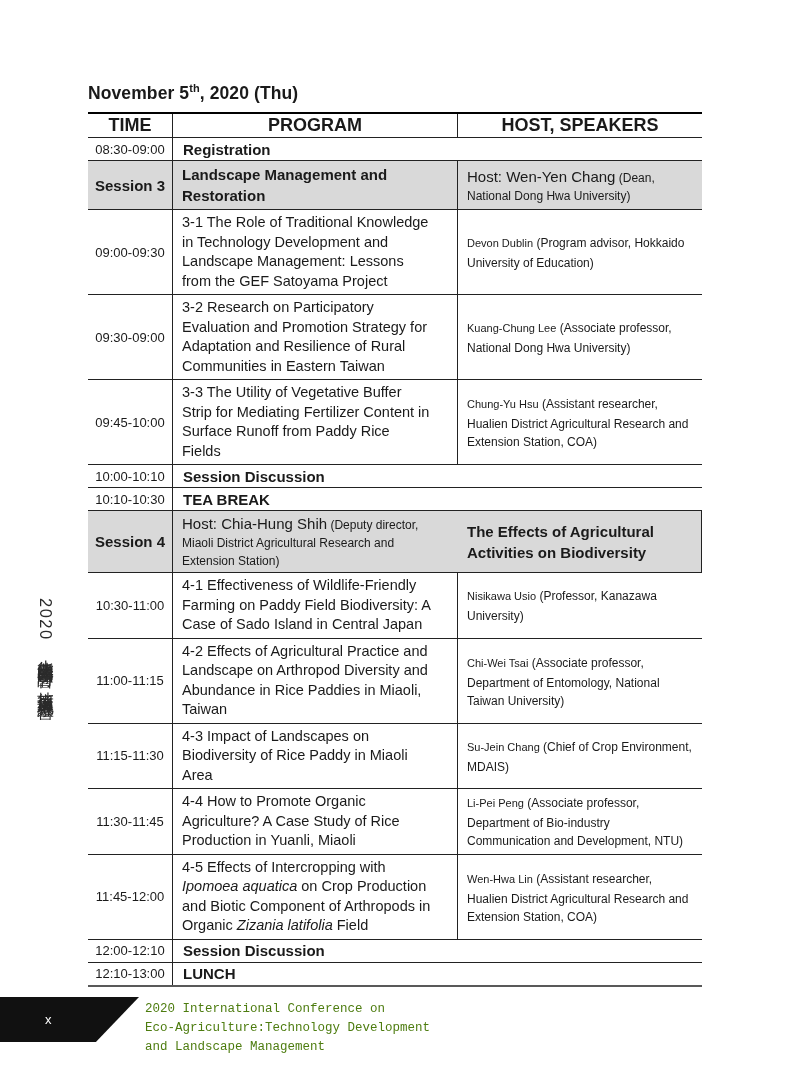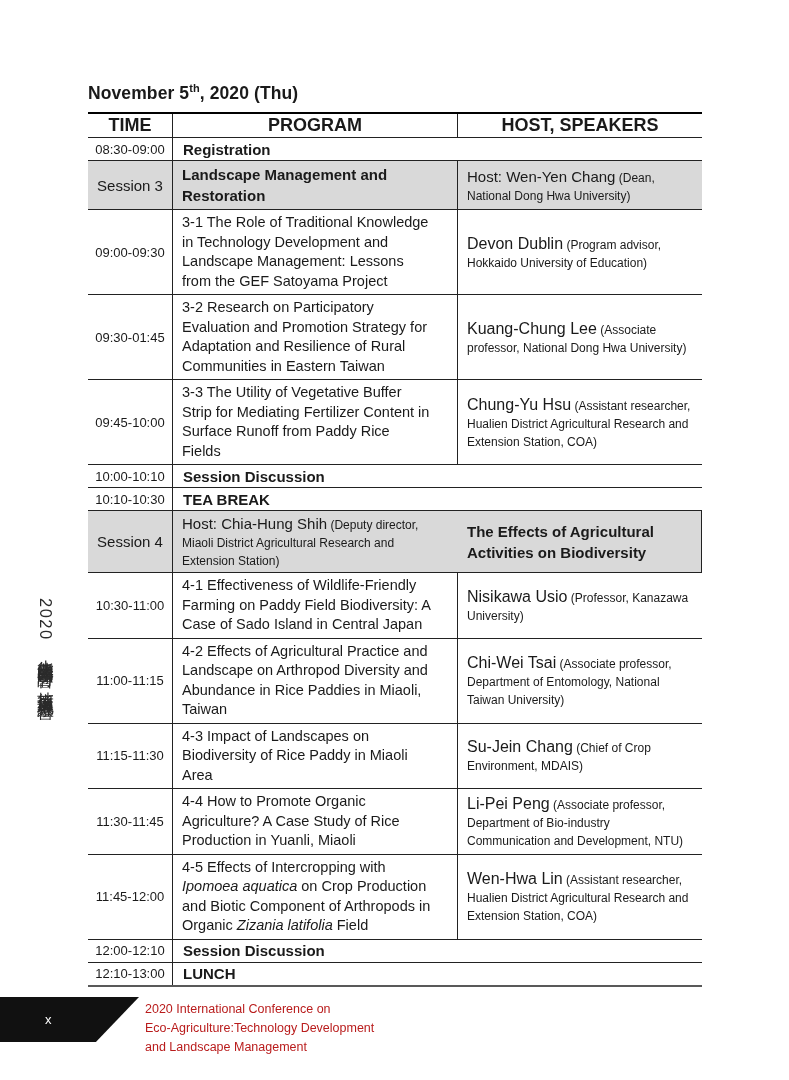--- a/index.html
+++ b/index.html
@@ -25,41 +25,41 @@
   .host-cell { padding:3px 8px 3px 9px; }
   .divided .program-cell { border-right:1.6px solid #222; }
 
   .header-row { min-height:21px; }
   .header-row .cell { justify-content:center; font-size:18px; font-weight:bold; padding:1px 4px; }
 
   .simple { min-height:23px; }
   .simple .merged-cell { grid-column:2 / 4; font-size:15px; font-weight:bold; padding:2px 8px 2px 10px; display:flex; align-items:center; }
 
   .session { background:var(--session-bg,#d9d9d9); min-height:44px; }
-  .session .time-cell { font-size:15px; font-weight:normal; }
+  .session .time-cell { font-size:15px; font-weight:bold; }
   .session .session-title { font-size:15px; font-weight:bold; line-height:21px; }
   .host-name { font-size:15px; font-weight:normal; line-height:19px; }
 
   .talk { min-height:58px; }
   .talk .program-cell { font-size:14.5px; line-height:19.5px;justify-content:flex-end; }
-  .speaker-name { font-size:16px; line-height:19px;margin-top:42px; }
+  .speaker-name { font-size:11px; line-height:19px;margin-top:42px; }
   .detail { font-size:12px; line-height:16px; }
   .hwrap, .pwrap { width:100%; }
 
   
   .sidebar-text { position:absolute; left:33px; top:598px; writing-mode:vertical-rl; text-orientation:mixed;
                   font-size:16.5px; letter-spacing:1.5px; color:#2b2b2b; line-height:1.45;
                   font-family:"Liberation Sans","DejaVu Sans",sans-serif; }
 
   
   .page-tab { position:absolute; left:0; top:997px; width:139px; height:45px; background:var(--banner-bg,#111);
               clip-path:polygon(0 0,100% 0,69% 100%,0 100%); display:flex; align-items:center; }
   .page-tab .pn { color:#ffffff; font-size:13px; padding-left:45px; }
-  .footer-text { position:absolute; left:145px; top:1000px; font-family:Liberation Sans, sans-serif;
-                 font-size:12.5px; line-height:1.52; color:#b91c1c; }
+  .footer-text { position:absolute; left:145px; top:1000px; font-family:Liberation Mono, monospace;
+                 font-size:12.5px; line-height:1.52; color:#4d7c0f; }
 </style>
 </head>
 <body>
 
 <div class="page">
 
   <h1 class="date-title"><span>November 5</span><sup>th</sup><span>, 2020 (Thu)</span></h1>
 
   <div class="schedule" id="schedule-table">
     <div class="row header-row divided">
@@ -83,21 +83,21 @@
       <div class="row talk divided">
         <div class="cell time-cell">09:00-09:30</div>
         <div class="cell program-cell">
           <div class="pwrap"><span>3-1 The Role of Traditional Knowledge in Technology Development and Landscape Management: Lessons from the GEF Satoyama Project</span></div>
         </div>
         <div class="cell host-cell">
           <div class="hwrap"><span class="speaker-name">Devon Dublin</span><span class="detail"> (Program advisor, Hokkaido University of Education)</span></div>
         </div>
       </div>
       <div class="row talk divided">
-        <div class="cell time-cell">09:30-01:45</div>
+        <div class="cell time-cell">09:30-09:00</div>
         <div class="cell program-cell">
           <div class="pwrap"><span>3-2 Research on Participatory Evaluation and Promotion Strategy for Adaptation and Resilience of Rural Communities in Eastern Taiwan</span></div>
         </div>
         <div class="cell host-cell">
           <div class="hwrap"><span class="speaker-name">Kuang-Chung Lee</span><span class="detail"> (Associate professor, National Dong Hwa University)</span></div>
         </div>
       </div>
       <div class="row talk divided">
         <div class="cell time-cell">09:45-10:00</div>
         <div class="cell program-cell">

